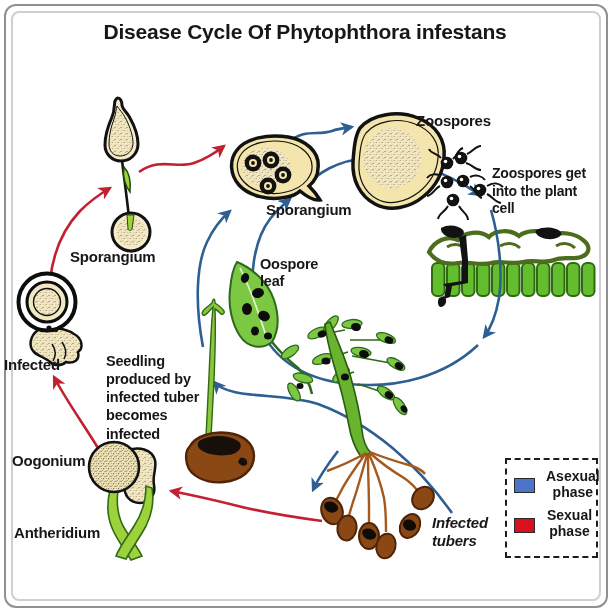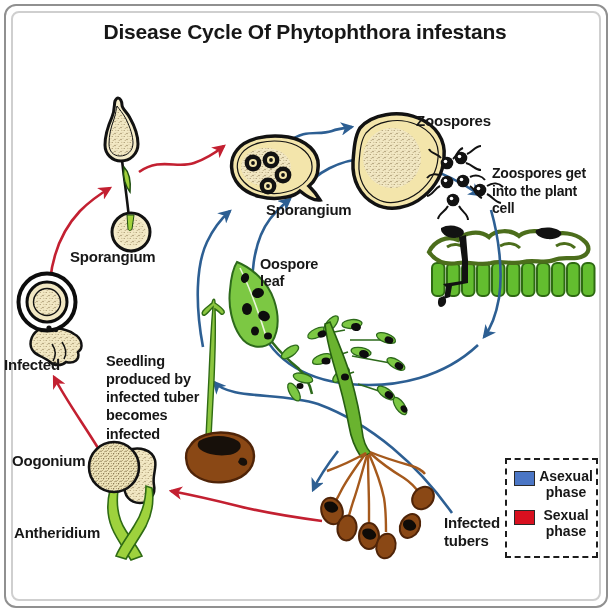--- a/index.html
+++ b/index.html
@@ -10,29 +10,29 @@
   #diagram-svg{position:absolute;left:0;top:0;}
   .lbl{position:absolute;font-weight:bold;color:#171717;line-height:1.18;
        letter-spacing:-0.2px;text-align:left;z-index:5;}
   #page-title{left:0;right:2px;top:20px;font-size:21px;text-align:center;}
   #lbl-sporangium-left{left:70px;top:248px;width:108px;font-size:15px;}
   #lbl-sporangium-center{left:266px;top:201px;width:120px;font-size:15px;text-align:left;}
   #lbl-zoospores{left:416px;top:112px;width:100px;font-size:15px;text-align:left;}
   #lbl-entry{left:492px;top:165px;width:97px;font-size:14px;line-height:1.25;}
   #lbl-infected-leaf{left:260px;top:256px;width:86px;font-size:14.5px;}
   #lbl-infected-foliage{left:416px;top:382px;width:90px;font-size:15px;}
-  #lbl-infected-tubers{left:444px;top:514px;width:96px;font-size:15px;}
+  #lbl-infected-tubers{left:432px;top:514px;width:96px;font-size:15px;font-style:italic;}
   #lbl-seedling{left:106px;top:316px;width:96px;font-size:14.5px;line-height:1.25;margin-top:36px;}
   #lbl-oospore{left:4px;top:356px;width:78px;font-size:15px;}
   #lbl-oogonium{left:12px;top:452px;width:124px;font-size:15px;text-align:left;}
   #lbl-antheridium{left:14px;top:496px;width:120px;font-size:15px;text-align:left;margin-top:28px;}
   #legend{position:absolute;left:505px;top:458px;width:93px;height:100px;z-index:6;
           border:2px dashed #1d1d1d;box-sizing:border-box;background:#fff;
           padding:9px 3px 3px 7px;}
-  .legend-row{display:flex;gap:4px;margin-bottom:8px;}
+  .legend-row{display:flex;gap:11px;margin-bottom:8px;align-items:center;}
   .swatch{width:19px;height:13px;margin-top:2px;border:1px solid #2a2a2a;flex:0 0 auto;}
   .legend-label{font-size:14px;font-weight:bold;line-height:1.12;text-align:center;
                 width:58px;color:#171717;}
 </style>
 </head>
 <body>
 
 <div id="stage">
   <div class="frame-outer"></div>
   <div class="frame-inner"></div>

